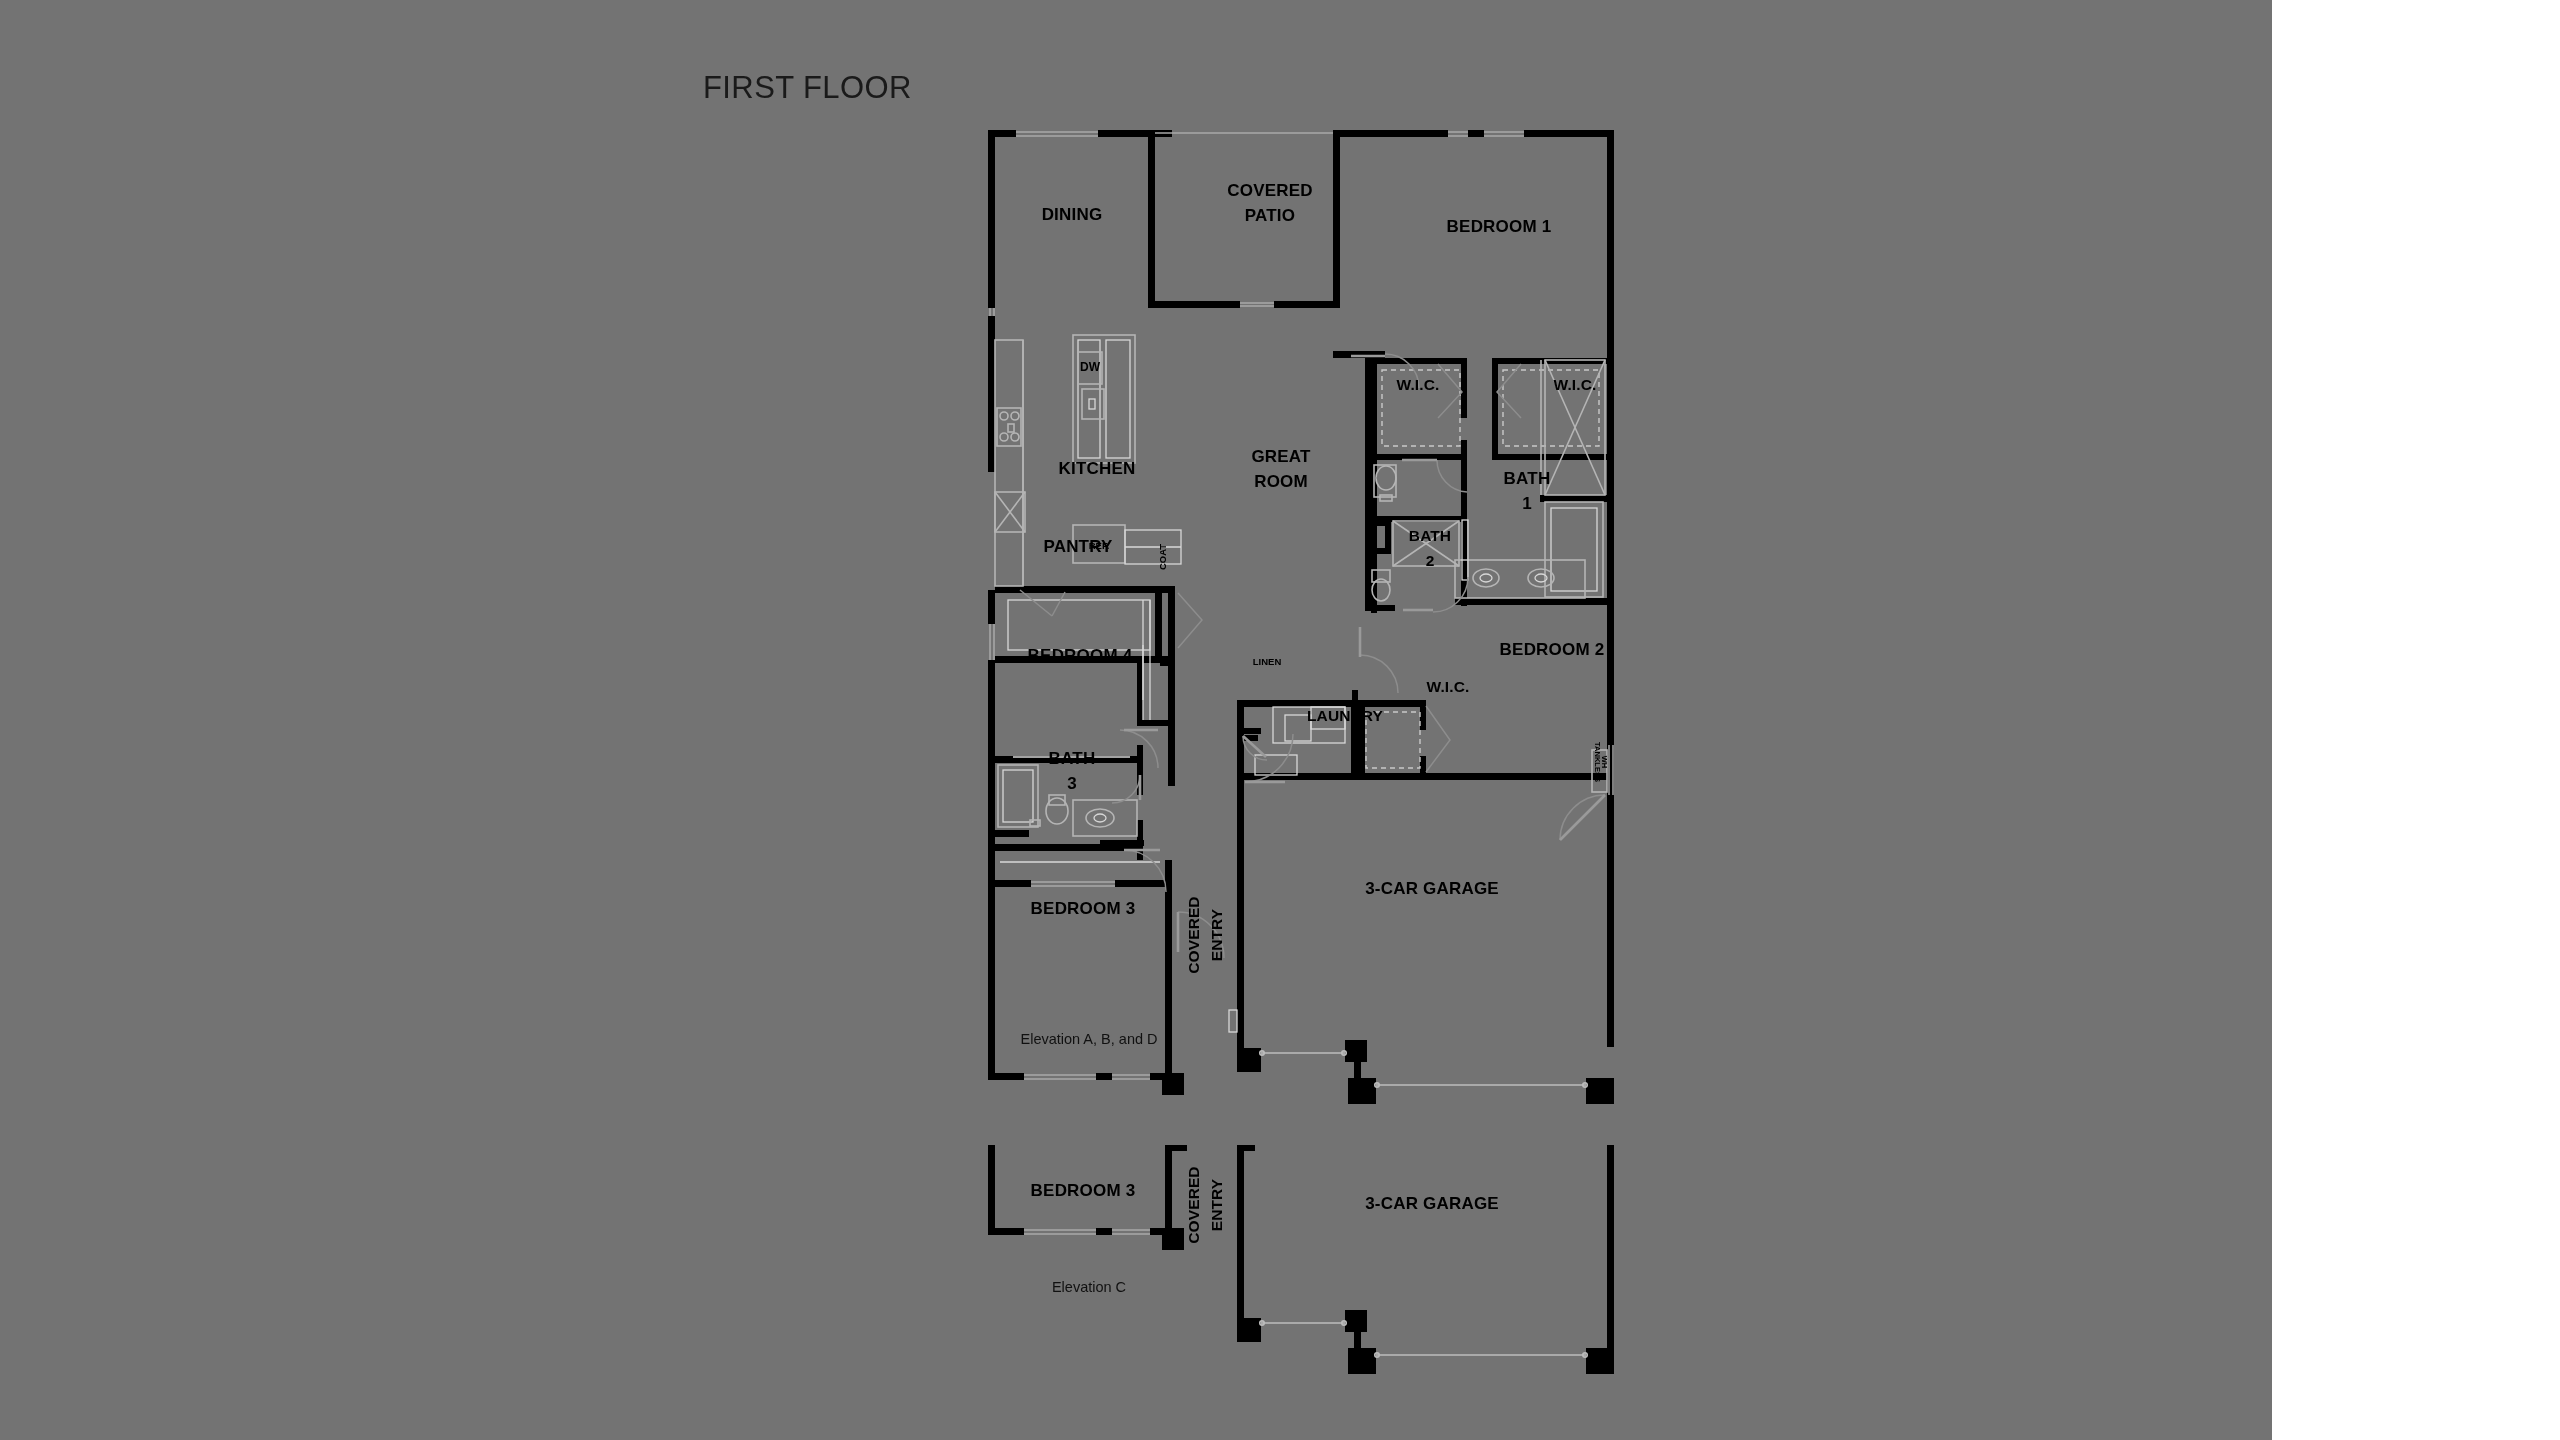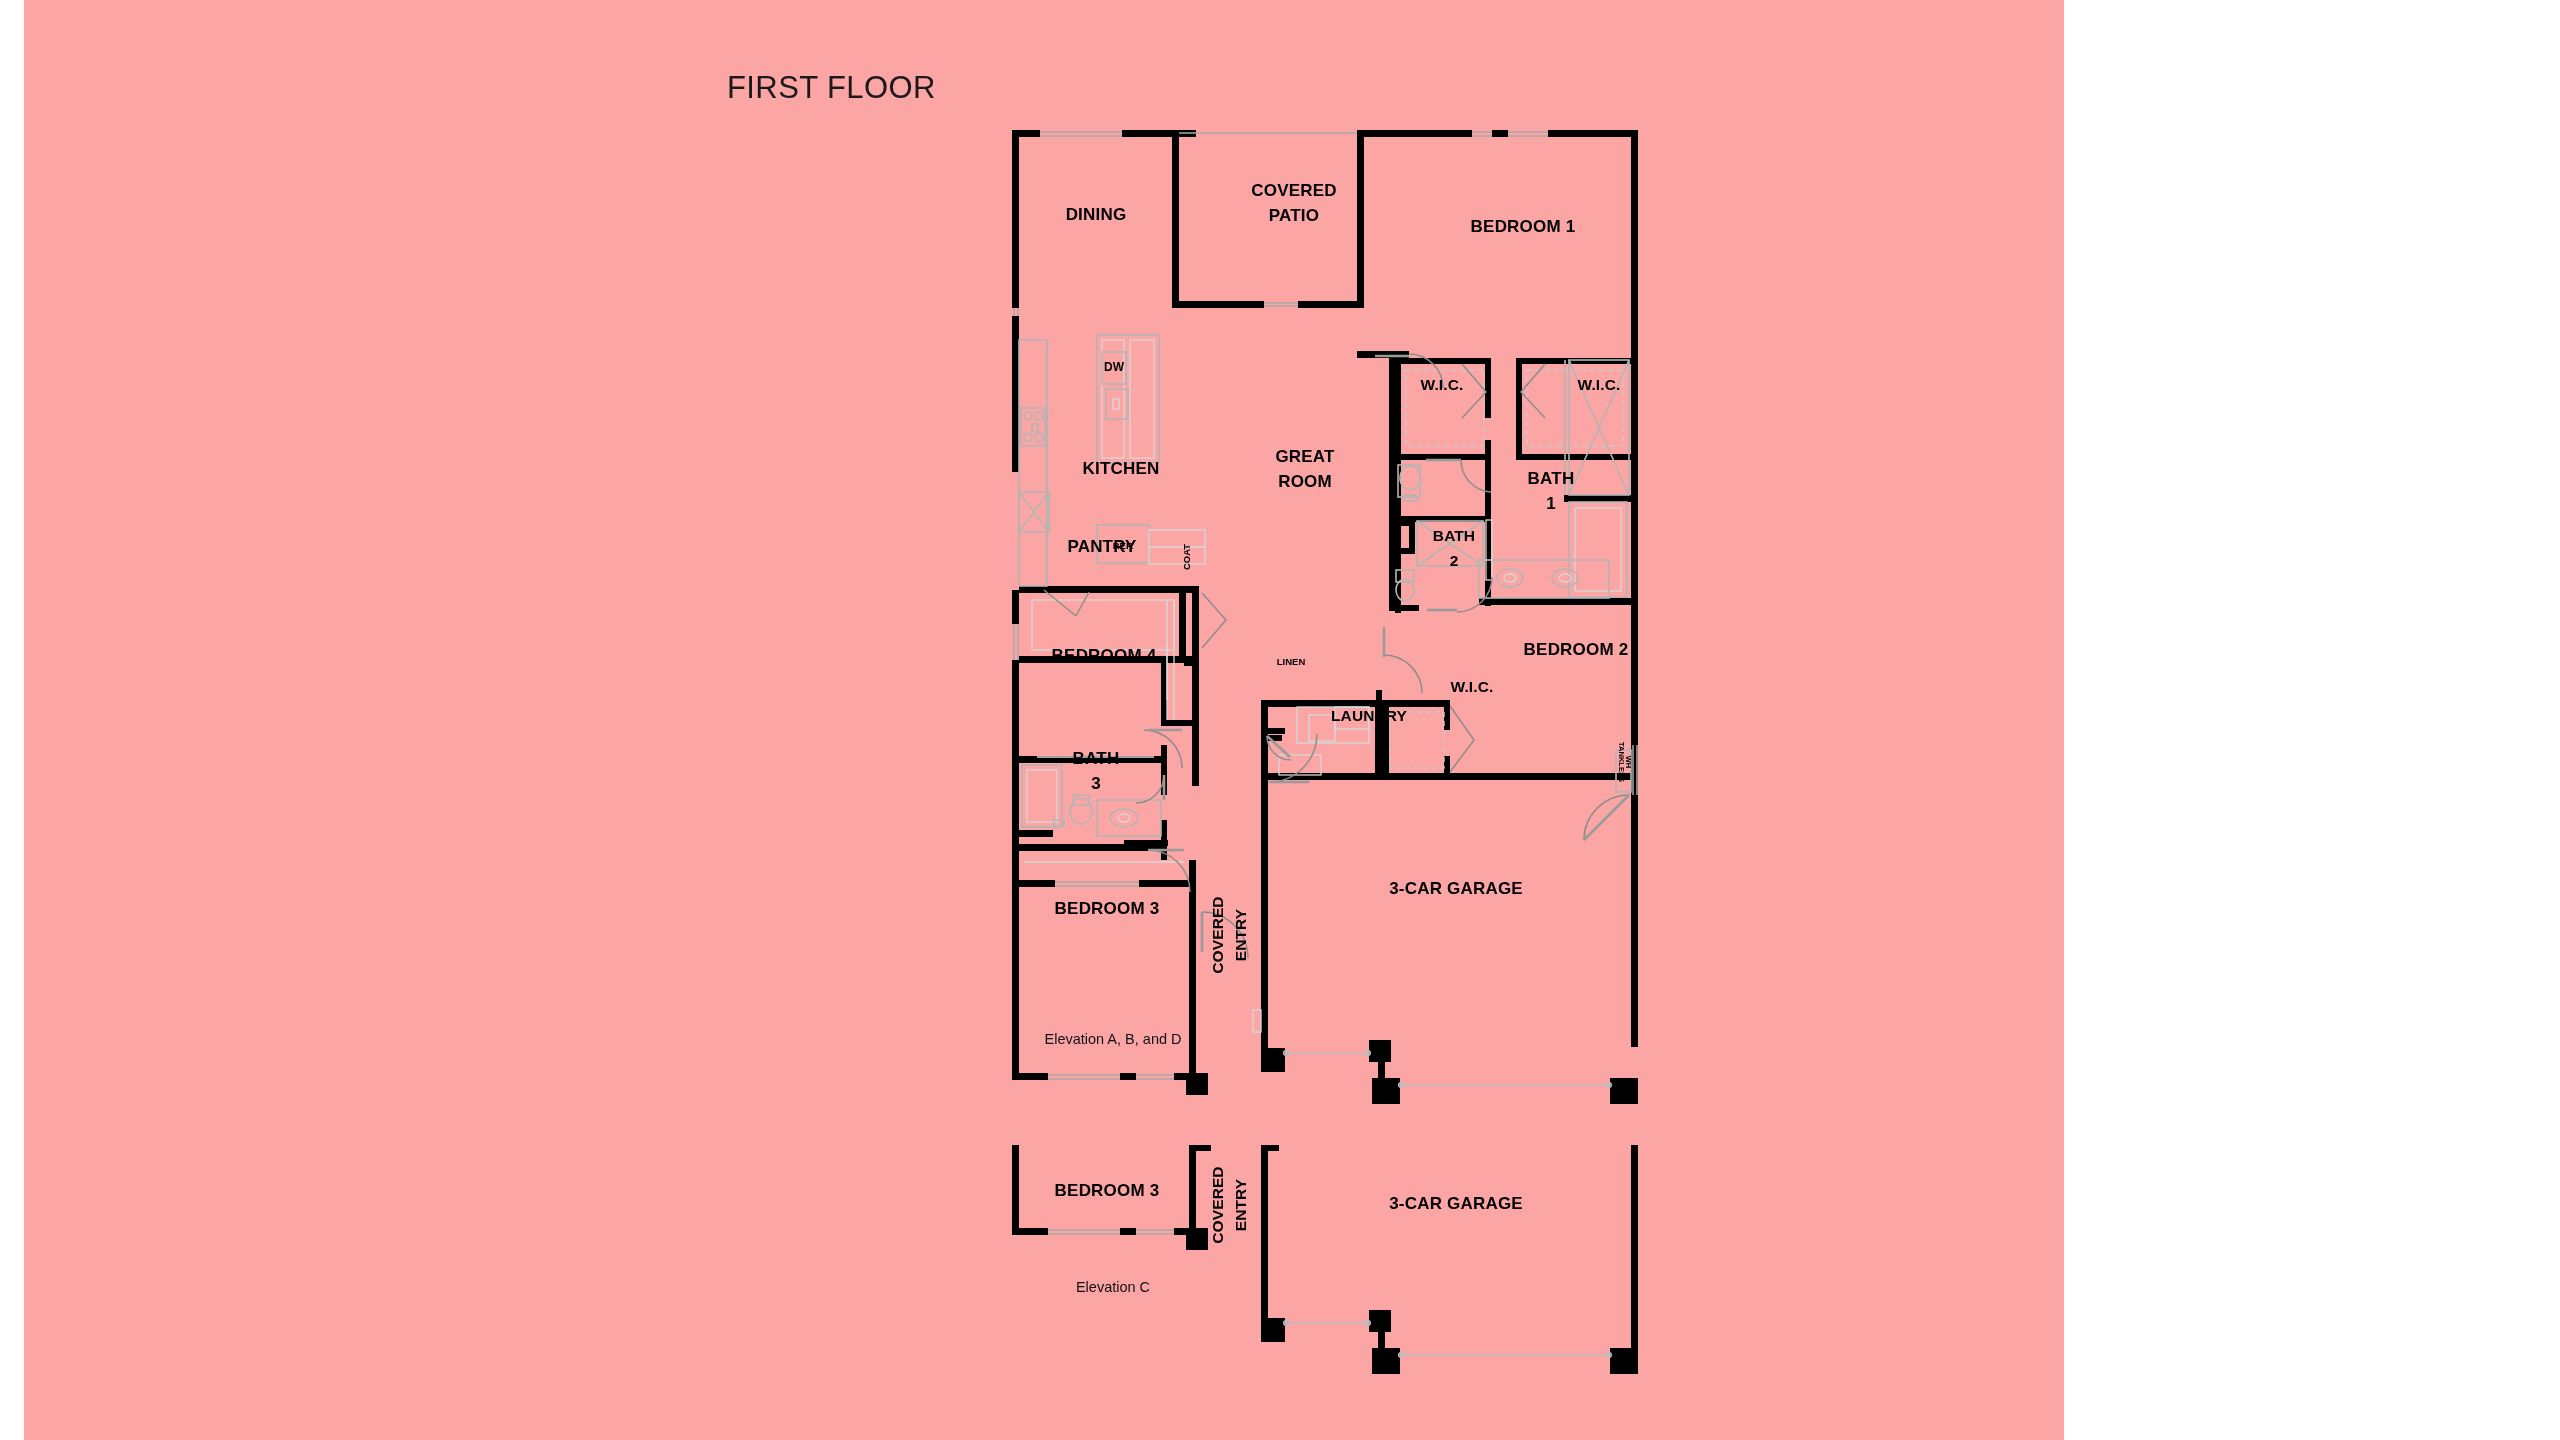--- a/index.html
+++ b/index.html
@@ -3,26 +3,25 @@
 <meta charset="utf-8">
 <title>First Floor Plan</title>
 <style>
   html, body {
     margin: 0;
     padding: 0;
     background: #ffffff;
   }
   #page {
     position: relative;
-    width: 2040px;
+    width: 2272px;
     height: 1440px;
-    background: #fca5a5;
+    background: #737373;
     font-family: "Liberation Sans", sans-serif;
     overflow: hidden;
-    margin-left: 24px;
   }
   #floorplan-title {
     position: absolute;
     left: 703px;
     top: 70px;
     font-size: 31px;
     font-weight: 400;
     letter-spacing: 0.4px;
     color: #1a1a1a;
     white-space: nowrap;

